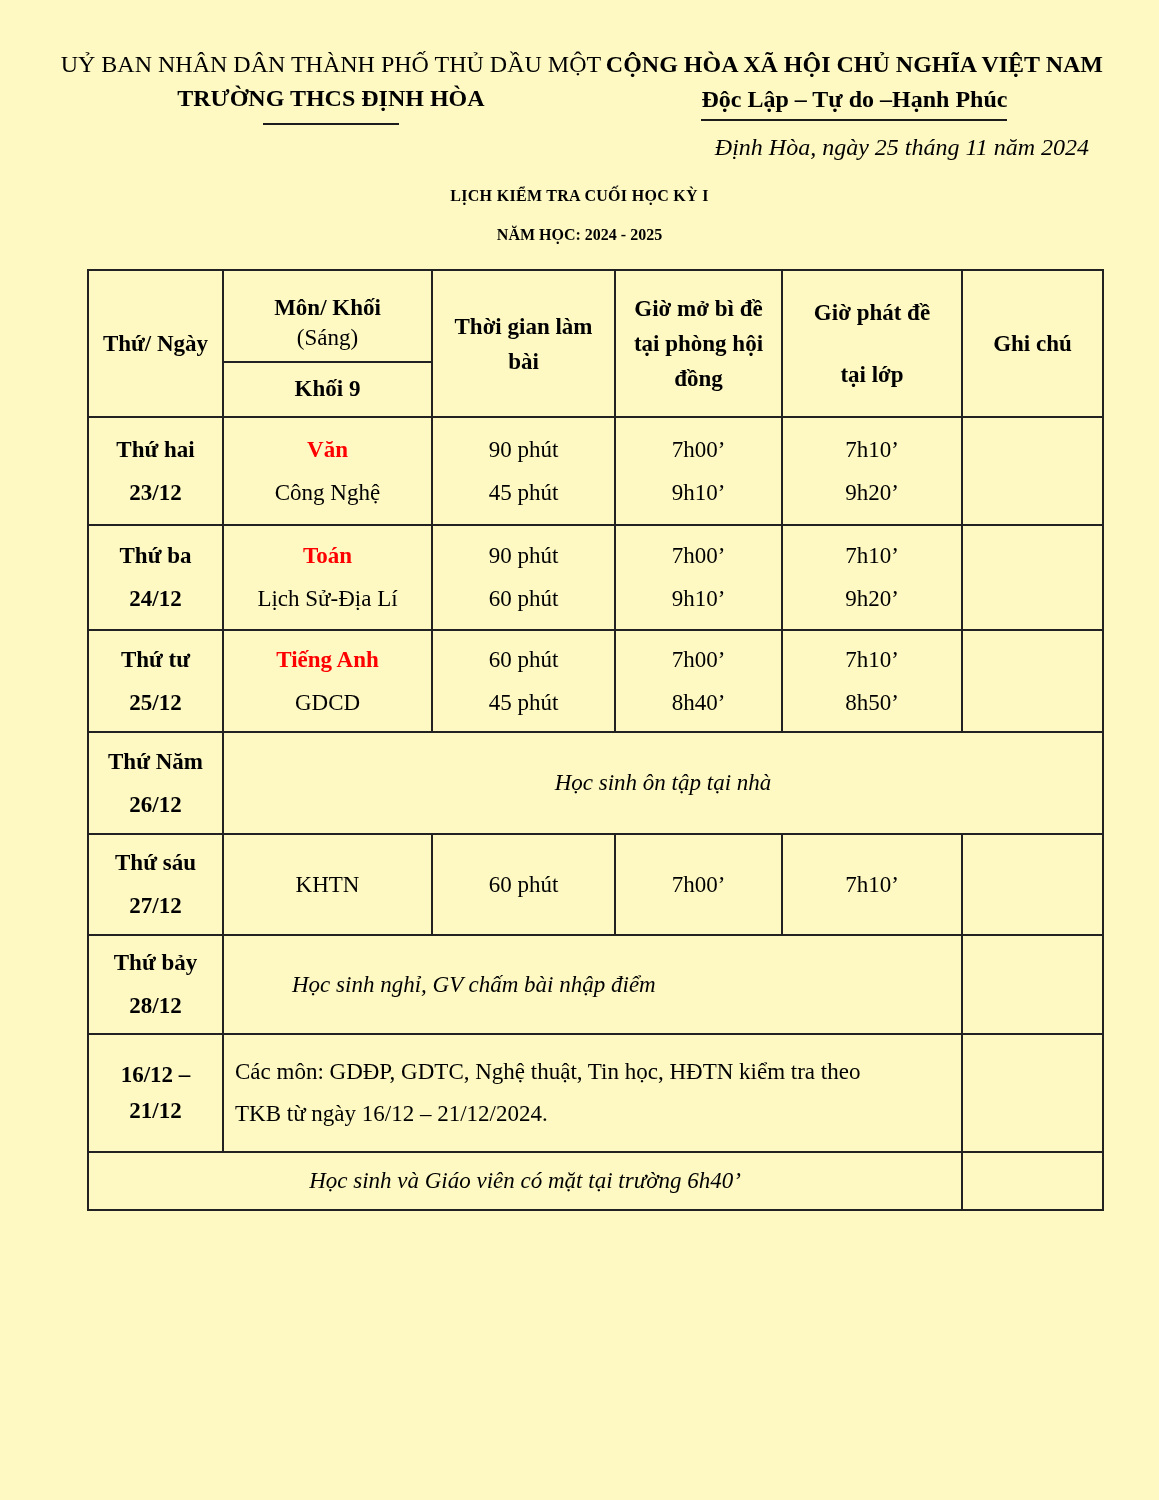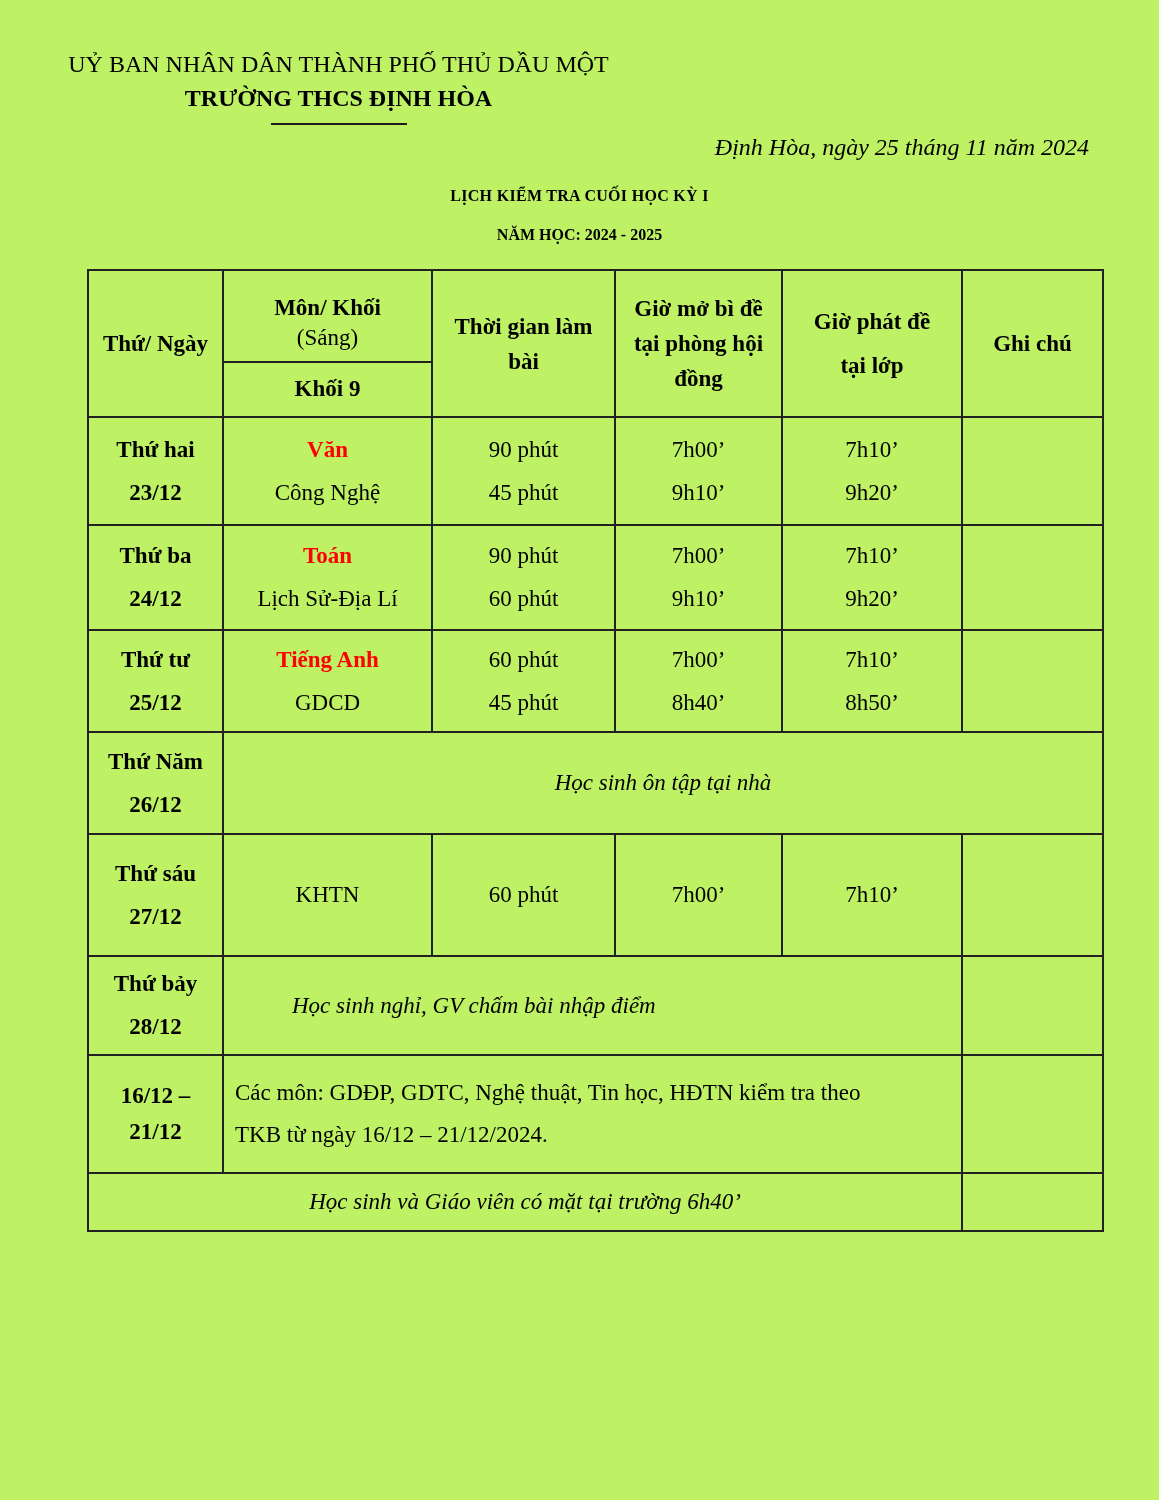--- a/index.html
+++ b/index.html
@@ -1,19 +1,19 @@
 <!DOCTYPE html>
 <html lang="vi" style="--color-subject_red: #ff0000; --color-text: #000000; --color-border: #222222;"><head>
 <meta charset="utf-8">
 <style>
   html,body { margin:0; padding:0; background:#ffffff; }
   .page {
     position:relative;
     width:1159px; height:1500px;
-    background:#bef264;
+    background:#fef9c3;
     font-family:"Liberation Serif","DejaVu Serif",serif;
     color:#000000;
     overflow:hidden;
   }
   .header-row { display:flex; padding:48px 56px 0 56px; }
   .header-left { width:565px; text-align:center; }
   .header-right { flex:1; text-align:center; }
   .org-line1 { font-size:24px; line-height:32px; white-space:nowrap; }
   .bold { font-weight:bold; }
   .org-line2 { font-size:24px; line-height:32px; font-weight:bold; margin-top:2px; white-space:nowrap; }
@@ -36,21 +36,21 @@
     vertical-align:middle;
     font-size:23px;
     padding:0;
   }
   .two-line { display:flex; flex-direction:column; justify-content:center; align-items:center; gap:17px; }
   .c-bold { font-weight:bold; }
   .red { color:var(--color-subject_red,#ff0000); font-weight:bold; }
   .hdr { font-weight:bold; }
   .pre { white-space:pre-line; }
   .lh15 { line-height:35px; }
-  .lh21 { line-height:44px;margin-left:47px; }
+  .lh21 { line-height:62px;margin-left:47px; }
   .tight { line-height:36px; }
   
   .split-cell { display:flex; flex-direction:column; height:116px; }
   .split-top { height:78px; display:flex; flex-direction:column; justify-content:center;
                border-bottom:2px solid #222222; line-height:30px; }
   .split-top .sub { font-weight:normal; }
   .split-bottom { flex:1; padding-top:13px; font-weight:bold; }
   .note-italic { font-style:italic; }
   .span-left { text-align:left !important; padding-left:68px !important; }
   .span-para { text-align:left !important; padding-left:11px !important; padding-right:20px !important; line-height:42px; }
@@ -59,20 +59,24 @@
 <body>
 
 <div class="page">
 
   <div class="header-row">
     <div class="header-left">
       <div class="org-line1">UỶ BAN NHÂN DÂN THÀNH PHỐ THỦ DẦU MỘT</div>
       <div class="org-line2">TRƯỜNG THCS ĐỊNH HÒA</div>
       <div class="rule-left"></div>
     </div>
+    <div class="header-right">
+      <div class="org-line1 bold">CỘNG HÒA XÃ HỘI CHỦ NGHĨA VIỆT NAM</div>
+      <div class="motto">Độc Lập – Tự do –Hạnh Phúc</div>
+    </div>
   </div>
 
   <div class="date-line">Định Hòa, ngày 25 tháng 11 năm 2024</div>
 
   <div class="doc-title">LỊCH KIỂM TRA CUỐI HỌC KỲ I</div>
   <div class="doc-subtitle">NĂM HỌC: 2024 - 2025</div>
 
   <table class="schedule">
     <colgroup>
       <col style="width:135px">
@@ -210,21 +214,21 @@
     <tr style="height:102px">
       <td>
         <div class="two-line c-bold">
           <div>Thứ Năm</div>
           <div>26/12</div>
         </div>
       </td>
       <td colspan="5" class="note-italic">Học sinh ôn tập tại nhà</td>
     </tr>
 
-    <tr style="height:122px">
+    <tr style="height:101px">
       <td>
         <div class="two-line c-bold">
           <div>Thứ sáu</div>
           <div>27/12</div>
         </div>
       </td>
       <td>KHTN</td>
       <td>60 phút</td>
       <td>7h00’</td>
       <td>7h10’</td>

